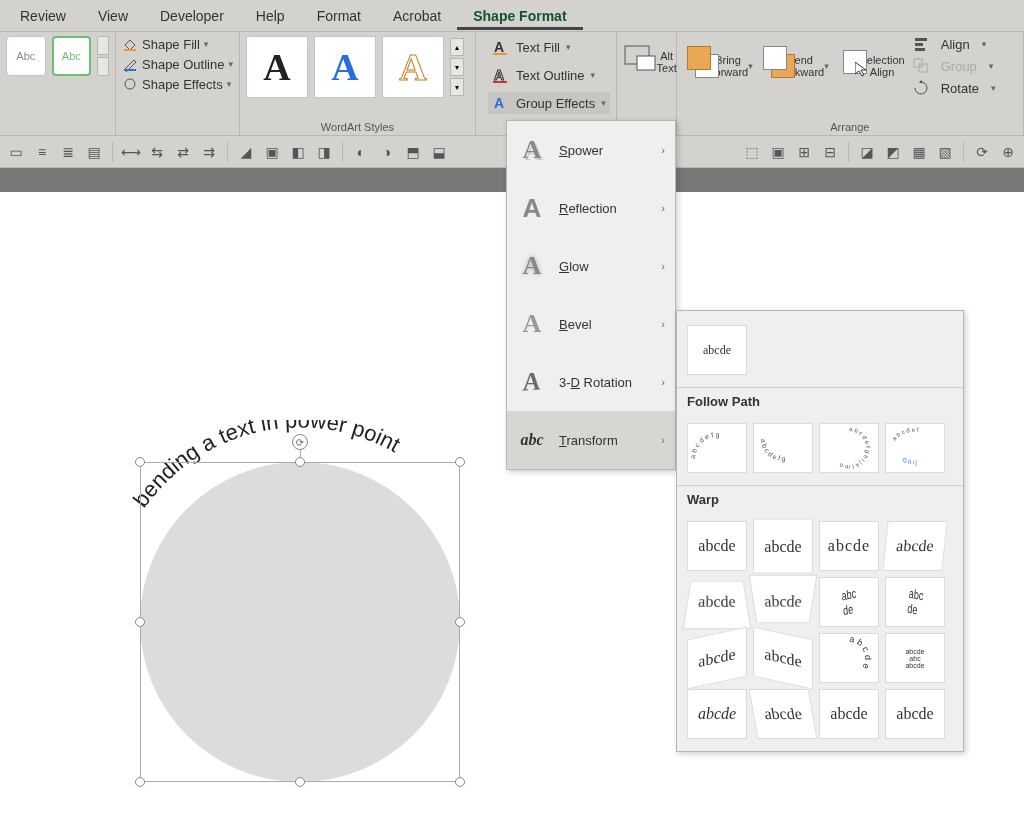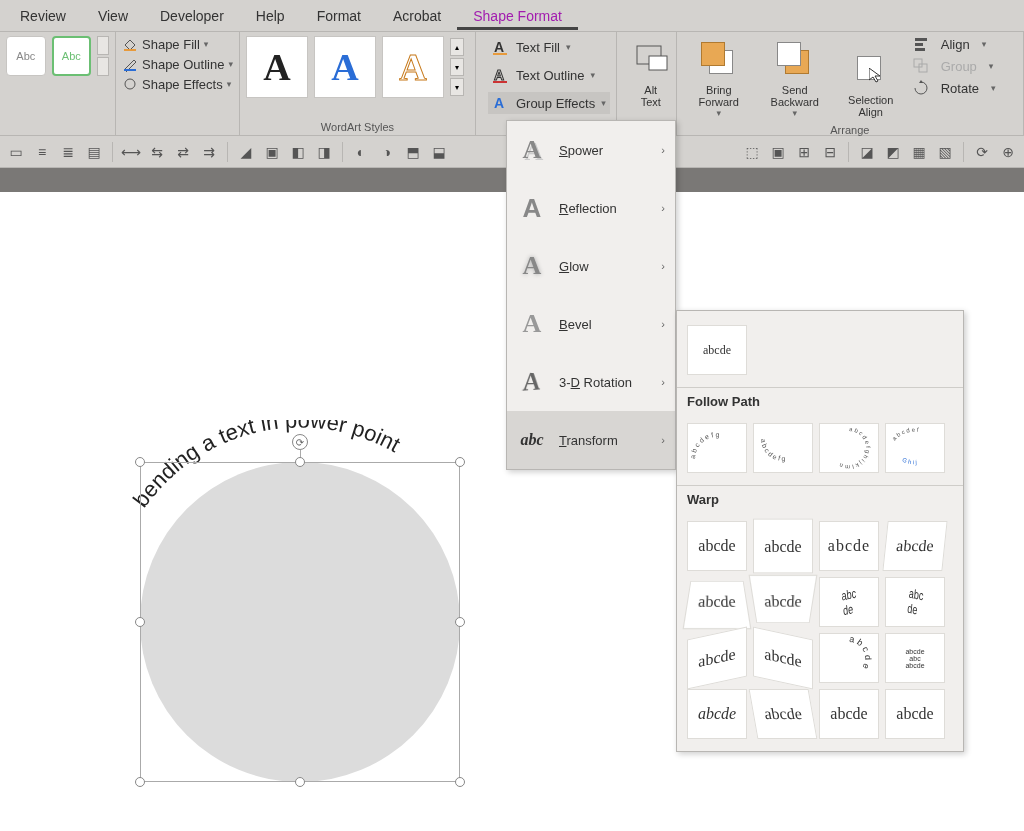--- a/index.html
+++ b/index.html
@@ -1,21 +1,21 @@
 <!DOCTYPE html>
 <html><head>
 <meta charset="utf-8">
 <style>
 * { margin:0; padding:0; box-sizing:border-box; font-family:"Segoe UI",Arial,sans-serif; }
 body { width:1024px; height:831px; background:#fff; overflow:hidden; position:relative; }
 
 
 .menubar { display:flex; background:#d4d2cf; height:32px; align-items:center; padding:0 4px; border-bottom:1px solid #b8b6b3; font-size:14px; }
 .menubar .mi { padding:6px 16px; color:#333; cursor:pointer; }
-.menubar .mi.active { color:#a21caf; font-weight:400; border-bottom:3px solid #444; padding-bottom:3px; }
+.menubar .mi.active { color:#14532d; font-weight:700; border-bottom:3px solid #444; padding-bottom:3px; }
 
 
 .ribbon { background:#d4d2cf; display:flex; height:104px; border-bottom:1px solid #b8b6b3; }
 .group { display:flex; flex-direction:column; justify-content:space-between; border-right:1px solid #b8b6b3; padding:4px 6px 2px; }
 .group-label { font-size:11px; color:#555; text-align:center; padding-top:2px; }
 
 
 .style-thumbs { display:flex; gap:6px; }
 .style-thumb { width:40px; height:40px; background:#fff; border:1px solid #c7c5c2; border-radius:4px; display:flex; align-items:center; justify-content:center; font-size:11px; color:#888; }
 .style-thumb.sel { border:2px solid #6bbf73; color:#6bbf73; }
@@ -28,21 +28,21 @@
 .wa-item { width:62px; height:62px; background:#fff; border:1px solid #c7c5c2; display:flex; align-items:center; justify-content:center; font-size:38px; font-weight:700; font-family:Georgia,serif; }
 .wa-more { width:14px; display:flex; flex-direction:column; gap:2px; }
 .wa-more span { height:18px; border:1px solid #b8b6b3; background:#e8e6e3; display:flex; align-items:center; justify-content:center; font-size:8px; }
 .wa-tools { display:flex; flex-direction:column; gap:6px; font-size:13px; color:#333; padding-left:6px; }
 .wa-tools .row { display:flex; align-items:center; gap:6px; cursor:pointer; padding:2px 4px; }
 .wa-tools .row.active { background:#c7c5c2; }
 .a-icon { width:18px; height:18px; display:flex; align-items:center; justify-content:center; }
 
 
 .bigbtns { display:flex; gap:4px; }
-.bigbtn { display:flex; flex-direction:column; align-items:center; justify-content:flex-end; width:72px; padding:4px 2px; font-size:11px; color:#333; text-align:center; cursor:pointer; }
+.bigbtn { display:flex; align-items:center; justify-content:flex-end; width:72px; padding:4px 2px; font-size:11px; color:#333; text-align:center; cursor:pointer; }
 .bigbtn .icn { width:40px; height:40px; margin-bottom:4px; position:relative; }
 .sq-back { position:absolute; width:24px; height:24px; background:#e8a854; border:1px solid #b07a30; }
 .sq-front { position:absolute; width:24px; height:24px; background:#fff; border:1px solid #888; }
 .arrange-tools { display:flex; flex-direction:column; gap:6px; font-size:13px; color:#333; padding-left:6px; }
 .arrange-tools .row { display:flex; align-items:center; gap:12px; cursor:pointer; }
 
 
 .qat { background:#d4d2cf; height:32px; border-bottom:1px solid #b8b6b3; display:flex; align-items:center; gap:2px; padding:0 4px; }
 .qat .sep { width:1px; height:20px; background:#b8b6b3; margin:0 4px; }
 .qat .qi { width:24px; height:24px; display:flex; align-items:center; justify-content:center; color:#555; font-size:14px; cursor:pointer; }

